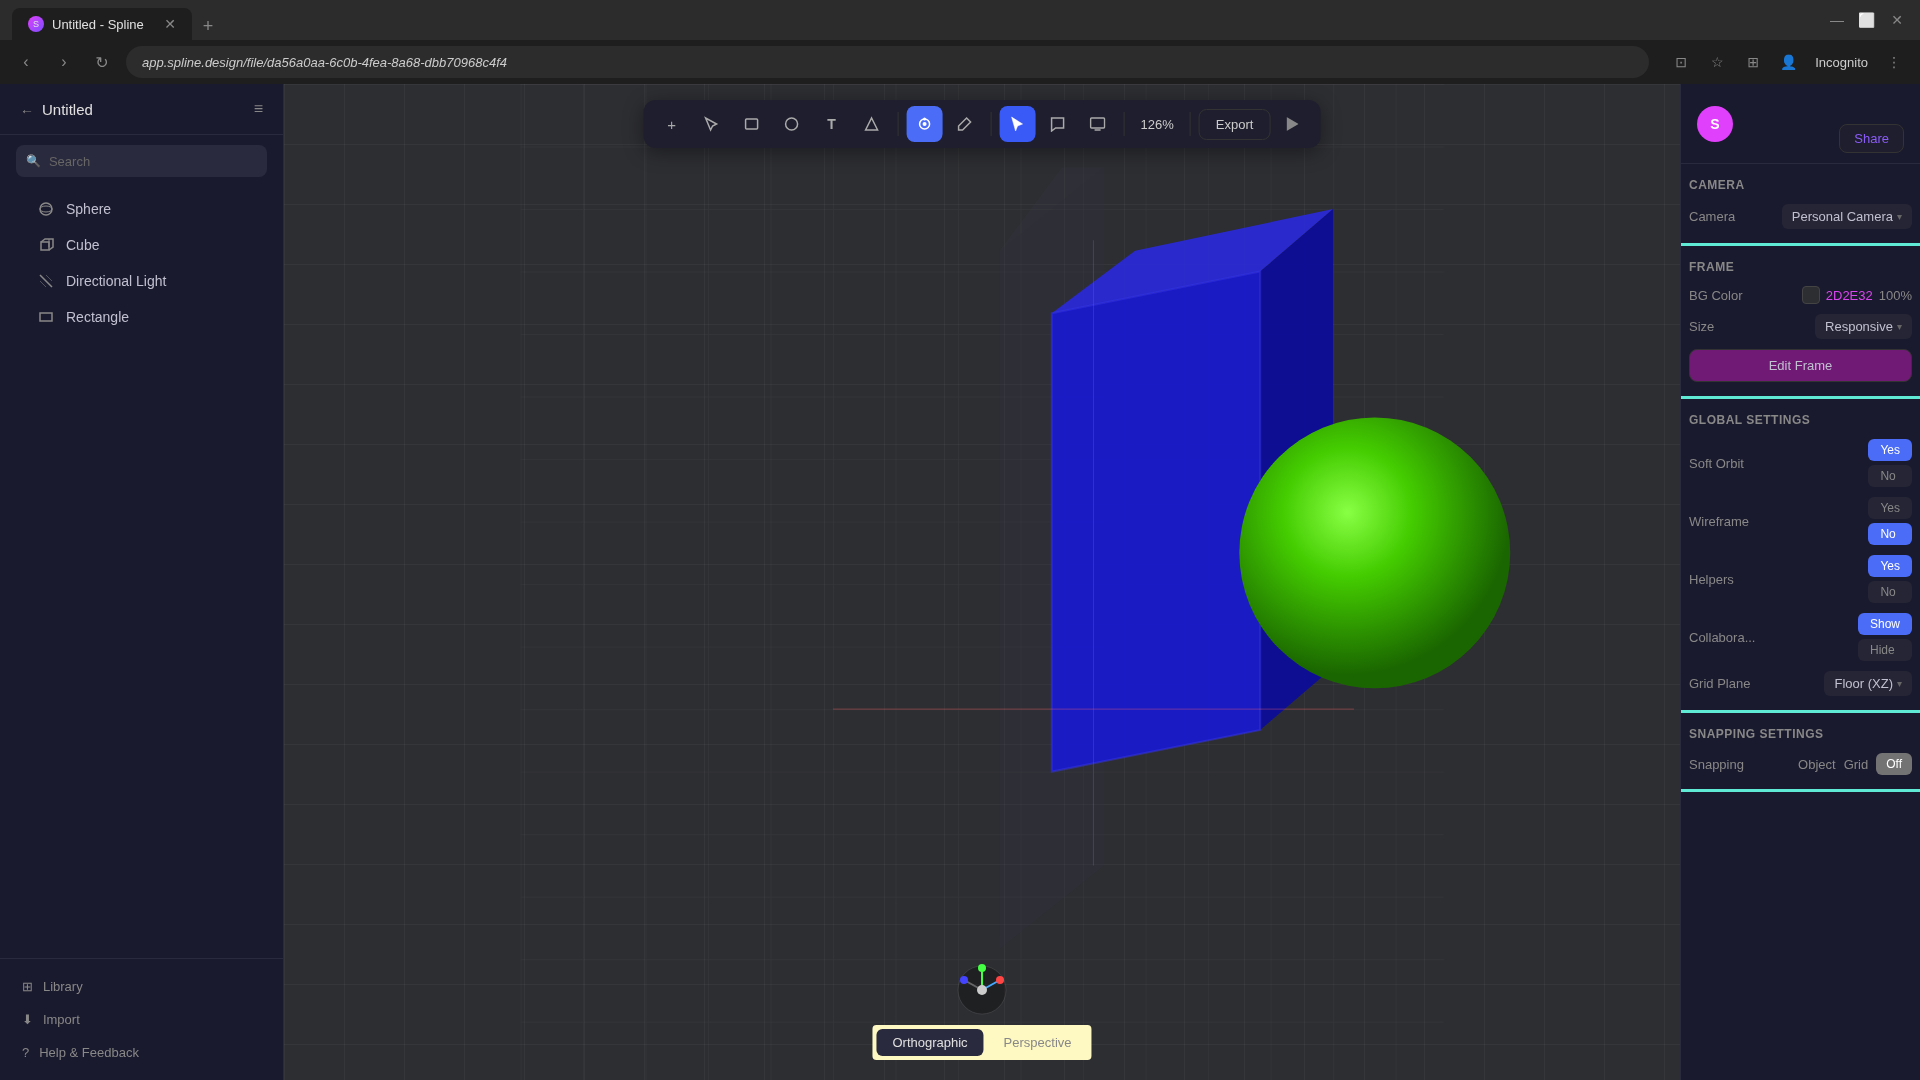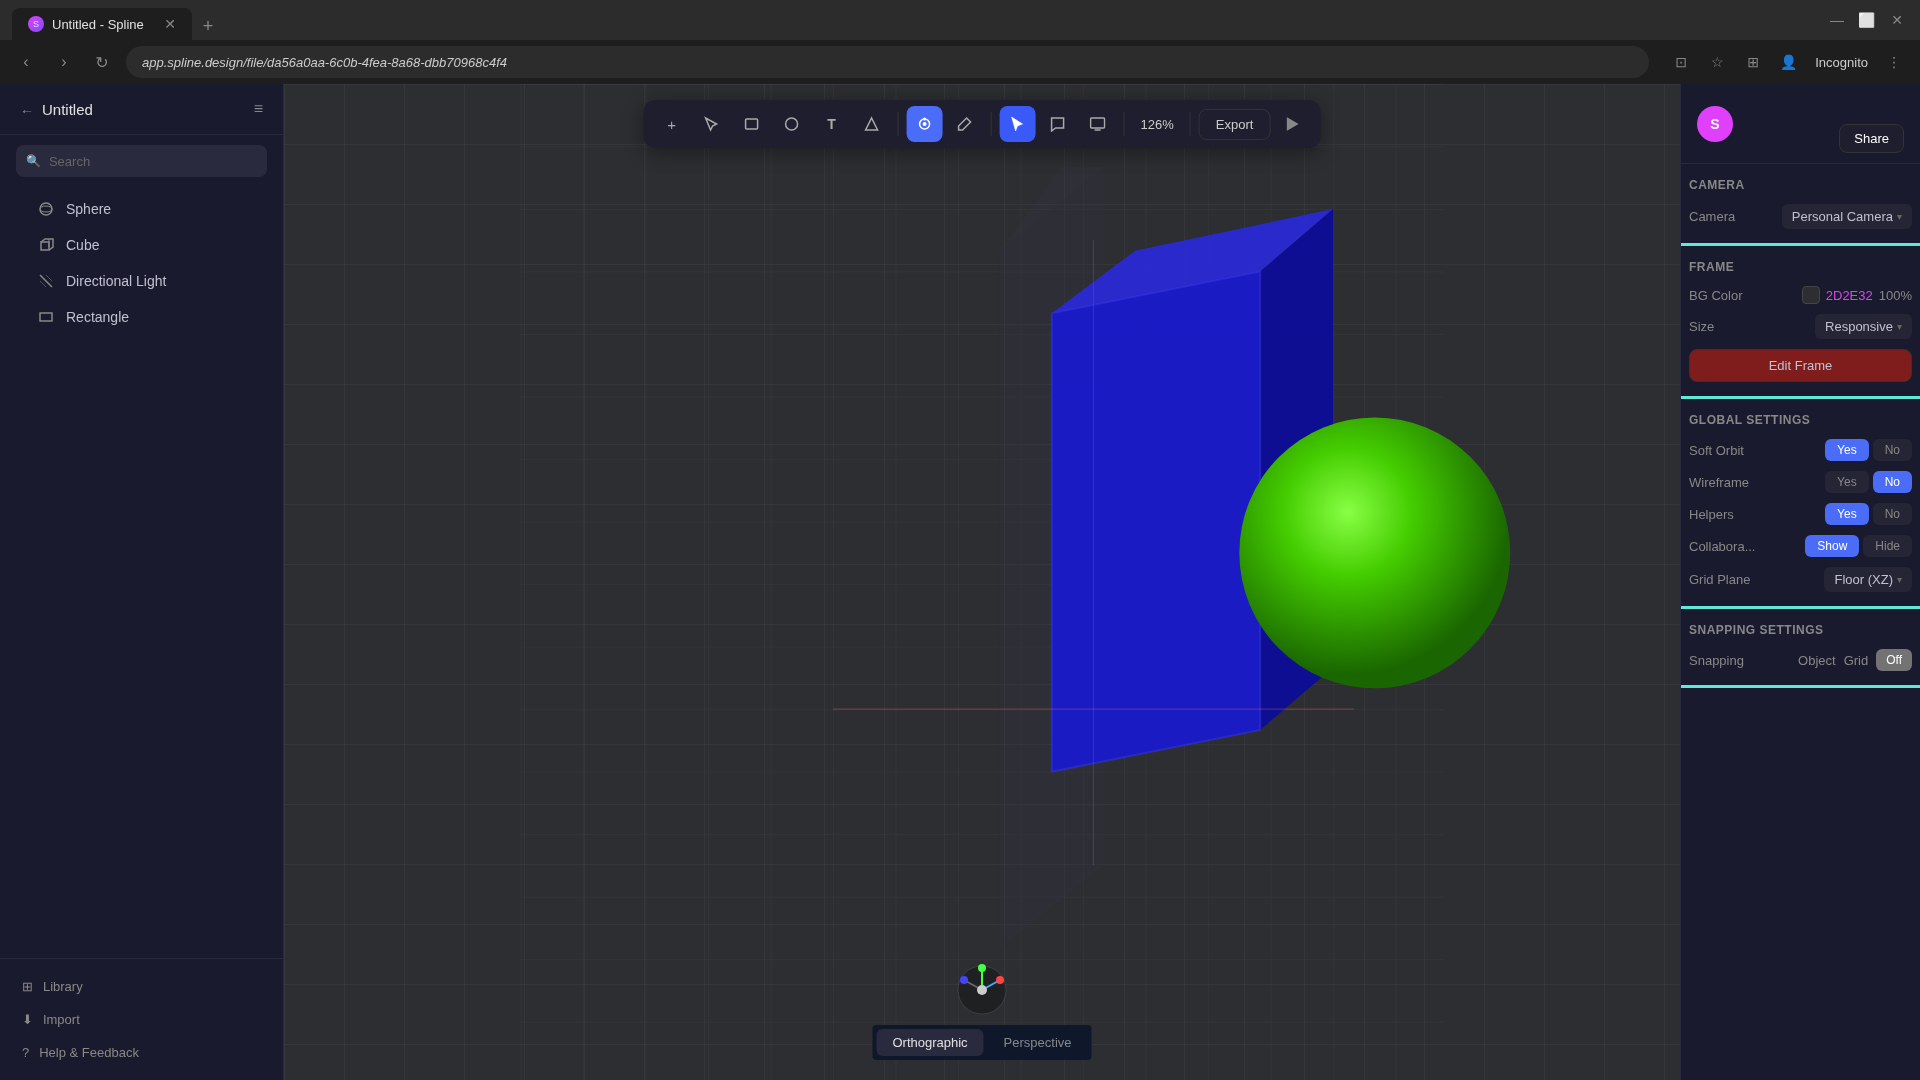--- a/index.html
+++ b/index.html
@@ -50,56 +50,56 @@
     .toolbar-btn { width: 36px; height: 36px; display: flex; align-items: center; justify-content: center; border-radius: 8px; cursor: pointer; color: #aaa; font-size: 15px; }
     .toolbar-btn.active { background: #4a6cf7; color: #fff; }
     .toolbar-separator { width: 1px; height: 24px; background: #333; margin: 0 4px; }
     .toolbar-zoom { color: #ccc; font-size: 13px; padding: 0 8px; }
 
     .export-btn { background: #1e1e2e; border: 1px solid #333; color: #ccc; padding: 7px 16px; border-radius: 8px; font-size: 13px; cursor: pointer; }
     .play-btn { width: 36px; height: 36px; display: flex; align-items: center; justify-content: center; border-radius: 8px; cursor: pointer; color: #aaa; font-size: 14px; }
     .grid-overlay { position: absolute; inset: 0; background-image: linear-gradient(rgba(255,255,255,0.04) 1px, transparent 1px), linear-gradient(90deg, rgba(255,255,255,0.04) 1px, transparent 1px); background-size: 60px 60px; }
 
     
-    .view-controls { position: absolute; bottom: 20px; left: 50%; transform: translateX(-50%); display: flex; align-items: center; gap: 4px; background: #0f172a; border-radius: 4px; padding: 4px; }
+    .view-controls { position: absolute; bottom: 20px; left: 50%; transform: translateX(-50%); display: flex; align-items: center; gap: 4px; background: #fef9c3; border-radius: 4px; padding: 4px; }
     .view-btn { padding: 6px 16px; border-radius: 6px; font-size: 13px; cursor: pointer; color: #888; }
     .view-btn.active { background: #2a2a3e; color: #e0e0e0; }
 
     
     .axis-gizmo { position: absolute; bottom: 60px; left: 50%; transform: translateX(-50%); width: 60px; height: 60px; }
 
     
     .right-panel { width: 240px; background: #1a1a2e; border-left: 1px solid #2a2a3e; overflow-y: auto; flex-shrink: 0; }
     .right-panel::-webkit-scrollbar { width: 4px; }
     .right-panel::-webkit-scrollbar-track { background: transparent; }
     .right-panel::-webkit-scrollbar-thumb { background: #333; border-radius: 2px; }
 
     
     .panel-topbar { padding: 10px 16px; display: flex; align-items: center; justify-content: space-between; border-bottom: 1px solid #2a2a3e; }
     .user-avatar { width: 36px; height: 36px; border-radius: 50%; background: #e040fb; display: flex; align-items: center; justify-content: center; color: white; font-size: 14px; font-weight: 600; }
-    .share-btn { background: #1e1e2e; border: 1px solid #333; color: #ffffff; padding: 6px 14px; border-radius: 8px; font-size: 13px; cursor: pointer; margin-top: 30px; }
+    .share-btn { background: #1e1e2e; border: 1px solid #333; color: #8b5cf6; padding: 6px 14px; border-radius: 8px; font-size: 13px; cursor: pointer; margin-top: 30px; }
 
     .panel-section { padding: 14px 8px; border-bottom: 3px solid #5eead4; }
     .section-title { font-size: 12px; font-weight: 600; color: #888; text-transform: uppercase; letter-spacing: 0.5px; margin-bottom: 12px; }
     .panel-row { display: flex; align-items: center; justify-content: space-between; margin-bottom: 10px; font-size: 13px; color: #c0c0d0; }
     .panel-row:last-child { margin-bottom: 0; }
     .panel-label { color: #888; font-size: 13px; }
     
     .dropdown-select { display: flex; align-items: center; gap: 4px; background: #252535; border-radius: 6px; padding: 5px 10px; color: #c0c0d0; font-size: 13px; cursor: pointer; }
     .dropdown-arrow { color: #666; font-size: 10px; }
     
     .color-swatch { width: 18px; height: 18px; border-radius: 4px; background: #2D2E32; border: 1px solid #444; }
     .color-hex { color: #d946ef; font-size: 13px; }
     .color-opacity { color: #888; font-size: 13px; }
     .color-row { display: flex; align-items: center; gap: 6px; }
 
-    .edit-frame-btn { width: 100%; padding: 8px; background: #7f1d1d; border-radius: 8px; color: #c0c0d0; font-size: 13px; text-align: center; cursor: pointer; border: 1px solid #333; }
-
-    
-    .toggle-group { display: flex; gap: 4px; }
+    .edit-frame-btn { width: 100%; padding: 8px; background: #701a75; border-radius: 8px; color: #c0c0d0; font-size: 13px; text-align: center; cursor: pointer; border: 1px solid #333; }
+
+    
+    .toggle-group { display: flex; gap: 4px; flex-direction: column; }
     .toggle-btn { padding: 4px 12px; border-radius: 6px; font-size: 12px; cursor: pointer; background: #252535; color: #888; }
     .toggle-btn.active-yes { background: #4a6cf7; color: #fff; }
     .toggle-btn.active-no { background: #4a6cf7; color: #fff; }
 
     
     .snap-off { background: #737373; color: #fff; padding: 4px 10px; border-radius: 6px; font-size: 12px; }
     .snap-option { color: #888; font-size: 13px; cursor: pointer; text-align: center; }
 
     
     .toggle-switch { width: 36px; height: 20px; background: #444; border-radius: 10px; position: relative; cursor: pointer; }

